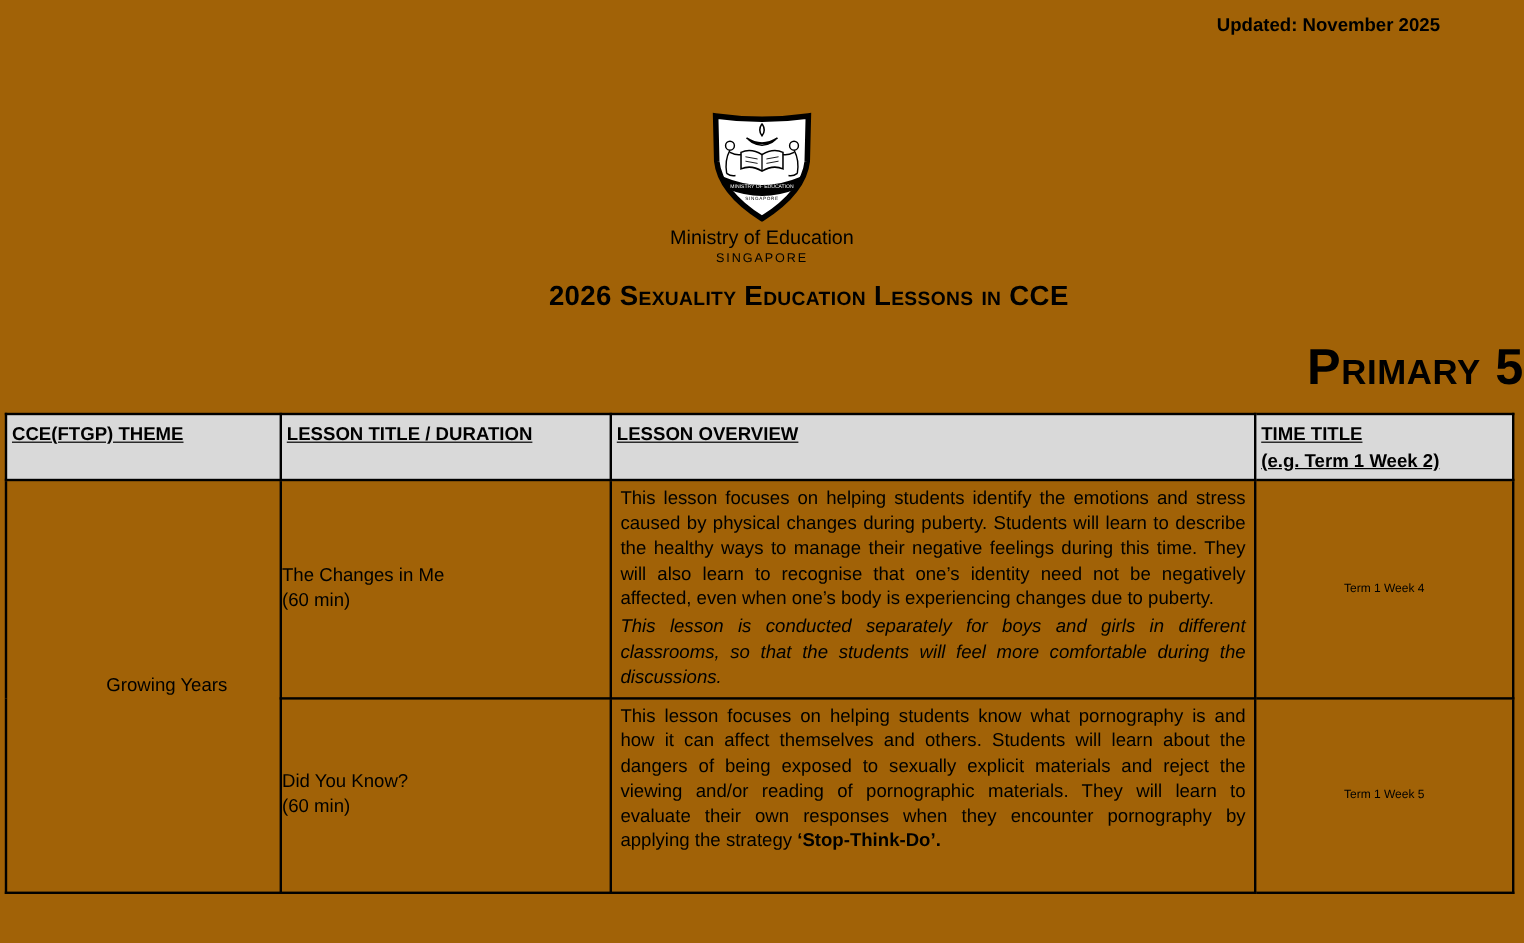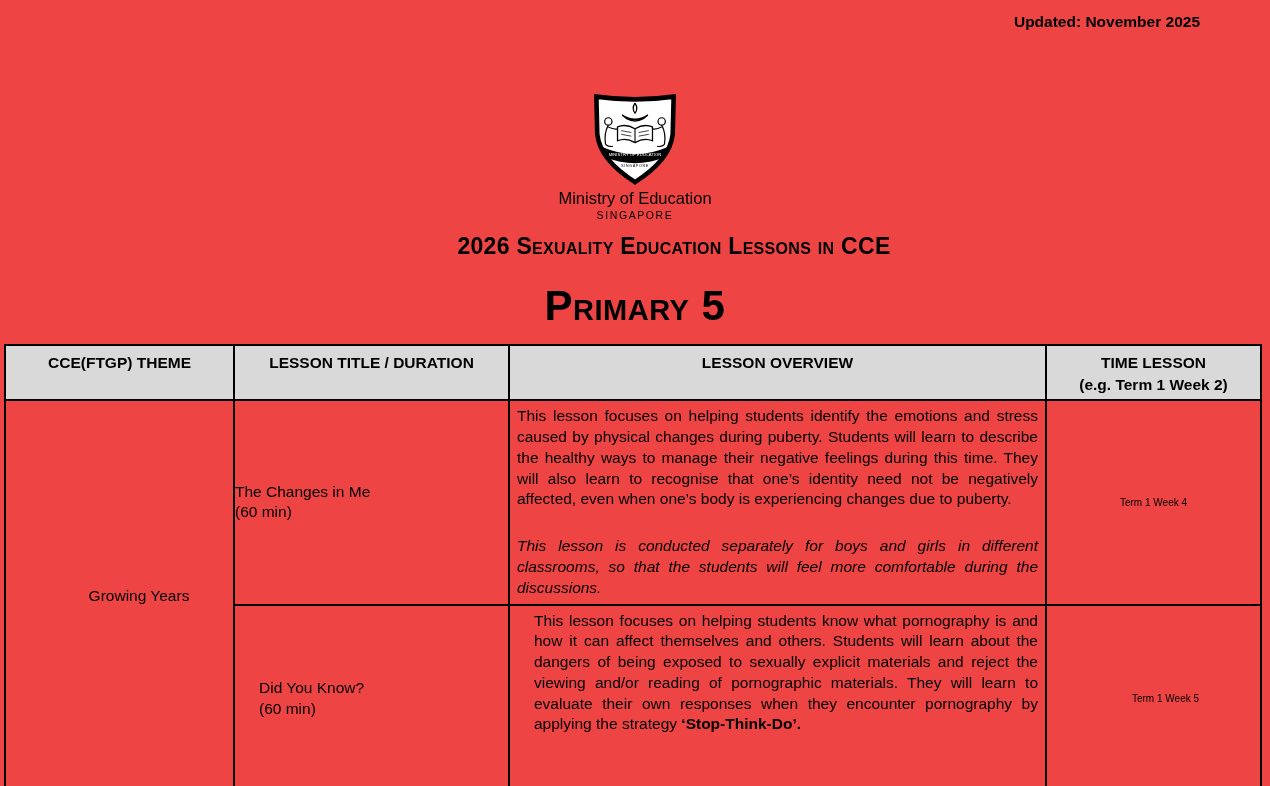--- a/index.html
+++ b/index.html
@@ -1,65 +1,65 @@
 <!DOCTYPE html>
 <html><head>
 <meta charset="utf-8">
 <style>
   * { margin:0; padding:0; box-sizing:border-box; }
   html,body { background:#fff; }
   .page {
-    position:relative; width:1270px; height:786px; background:#ef4444;
+    position:relative; width:1270px; height:786px; background:#a16207;
     font-family:"Liberation Sans", sans-serif; color:#000; overflow:hidden;
   }
   .updated {
     position:absolute; top:13px; right:70px;
     font-weight:bold; font-size:15.5px;
   }
   .intro {
     position:absolute; top:59px; left:65px;
     font-weight:bold; font-size:16px;
   }
   .logo-block { position:absolute; top:90px; left:0; width:100%; text-align:center; }
   .crest { display:block; margin:0 auto; }
   .org-name { font-size:16.5px; margin-top:3px; }
   .org-country { font-size:10.5px; letter-spacing:1.6px; margin-top:1px; }
   .doc-title {
     position:absolute; top:233px; left:0; width:100%; text-align:center;
     font-weight:bold; font-size:23px; font-variant:small-caps; letter-spacing:0.3px;margin-left:39px;
   }
   .doc-subtitle {
-    position:absolute; top:282px; left:0; width:100%; text-align:center;
+    position:absolute; top:282px; left:0; width:100%; text-align:right;
     font-weight:bold; font-size:42px; font-variant:small-caps; letter-spacing:0.5px;
   }
   table.sched {
     position:absolute; top:344px; left:4px; width:1256px;
     border-collapse:collapse; table-layout:fixed;
   }
   table.sched th, table.sched td { border:2px solid #000; }
   table.sched thead th {
     background:#D9D9D9; font-size:15.5px; font-weight:bold;
-    vertical-align:top; padding:6px 4px 4px 4px; text-align:center;
-    height:44px; line-height:1.4;
+    vertical-align:top; padding:6px 4px 4px 4px; text-align:left;
+    height:44px; line-height:1.4;text-decoration:underline;
   }
   td.cell-theme {
     text-align:center; vertical-align:middle; font-size:15.5px;padding-left:39px;
   }
   td.cell-lesson {
     text-align:left; vertical-align:middle; font-size:15.5px; line-height:1.35;
   }
   td.cell-overview {
     vertical-align:top; padding:5px 7px; font-size:15.5px;
     text-align:justify; line-height:1.34;
   }
   td.cell-overview p { margin:0; }
-  td.cell-overview p.note { font-style:italic; margin-top:26px; }
+  td.cell-overview p.note { font-style:italic; margin-top:3px; }
   td.cell-time { text-align:center; vertical-align:middle; font-size:10px; }
   tr.row-1 td { height:176px; }
-  tr.row-2 td { height:188px;padding-left:24px; }
+  tr.row-2 td { height:162px; }
   .bold-inline { font-weight:bold; }
 </style>
 </head>
 <body>
 
 <div class="page">
 
   <div class="updated">Updated: November 2025</div>
 
 
@@ -104,21 +104,21 @@
       <col style="width:275px">
       <col style="width:537px">
       <col style="width:215px">
     </colgroup>
     <thead>
       <tr>
         <th>CCE(FTGP) THEME</th>
         <th>LESSON TITLE / DURATION</th>
         <th>LESSON OVERVIEW</th>
         <th>
-          <div>TIME LESSON</div>
+          <div>TIME TITLE</div>
           <div>(e.g. Term 1 Week 2)</div>
         </th>
       </tr>
     </thead>
     <tbody>
       <tr class="row-1">
         <td class="cell-theme" rowspan="2">Growing Years</td>
         <td class="cell-lesson">
           <div>The Changes in Me</div>
           <div>(60 min)</div>

